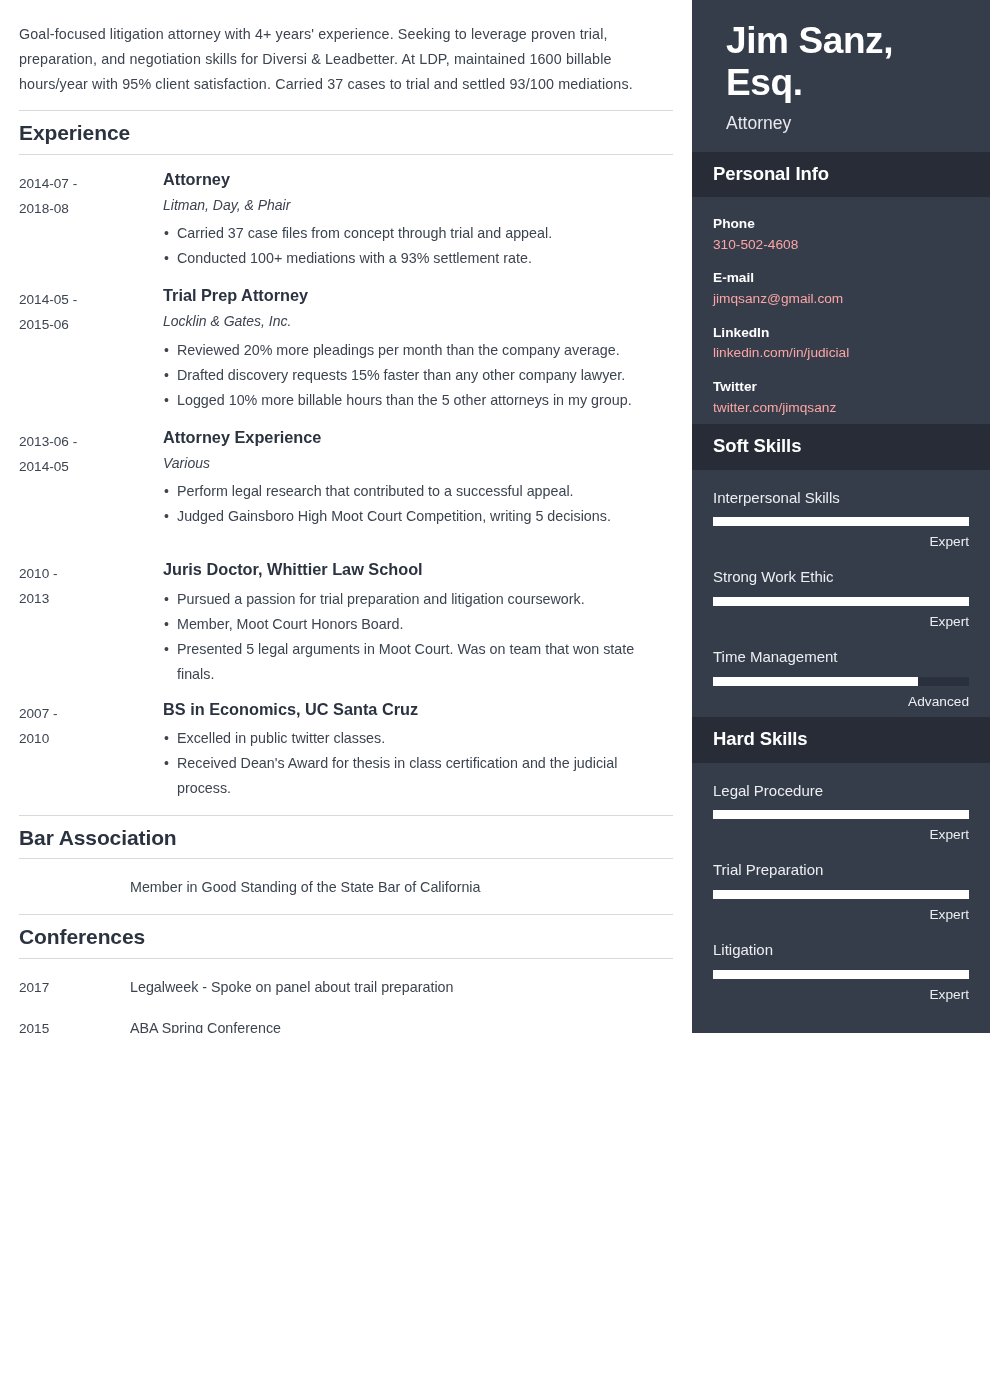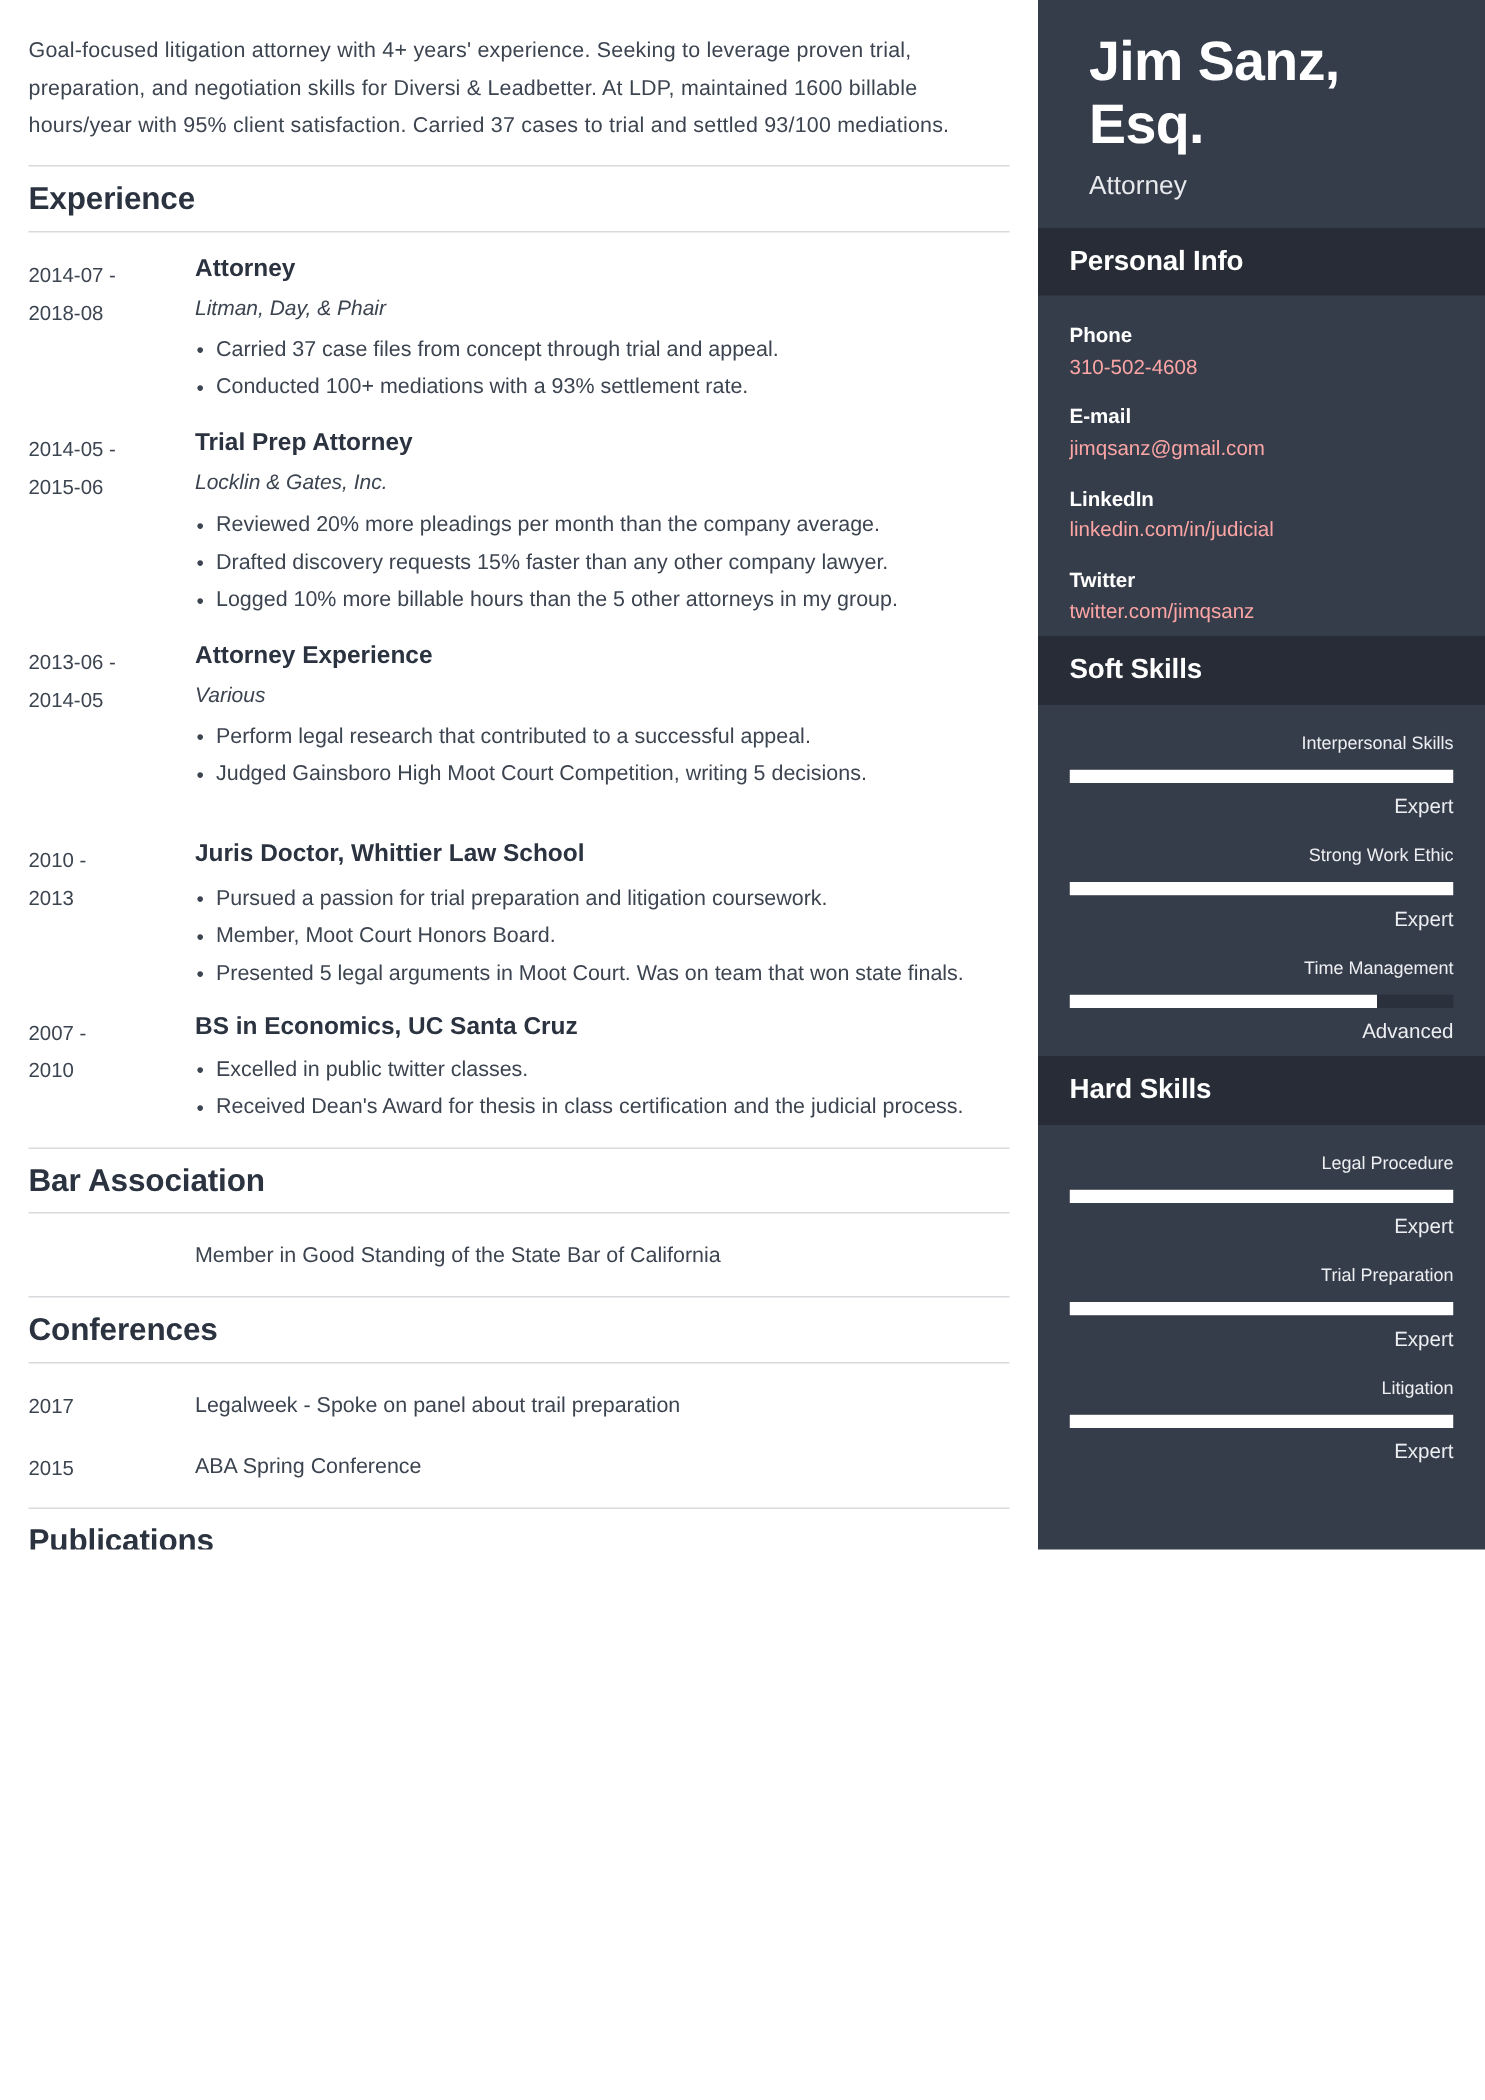--- a/index.html
+++ b/index.html
@@ -47,20 +47,21 @@
     border-top: 1px solid #d8d9dc;
     border-bottom: 1px solid #d8d9dc;
     padding: 10px 0 9px 0;
     line-height: 1.12;
   }
 
   .entry {
     display: flex;
     align-items: flex-start;
     padding-top: 14px;
+    gap: 33px;
   }
 
   .entry.tight { padding-top: 12px; }
 
   .entry-date {
     flex: 0 0 111px;
     width: 111px;
     font-size: 13.6px;
     line-height: 25px;
     color: #3c4450;
@@ -178,25 +179,24 @@
     color: #fca5a5;
     line-height: 1.5;
     margin-top: 1px;
     word-break: break-word;
   }
 
   .skill { margin-bottom: 14px; }
   .skill:last-child { margin-bottom: 0; }
 
   .skill-name {
-    font-size: 12px;
+    font-size: 15px;
     color: #eceef1;
     line-height: 1.45;
     margin-bottom: 9px;
-    text-align: right;
   }
 
   .skill-track {
     position: relative;
     width: 100%;
     height: 9px;
     background: #2b313c;
     overflow: hidden;
   }
 

